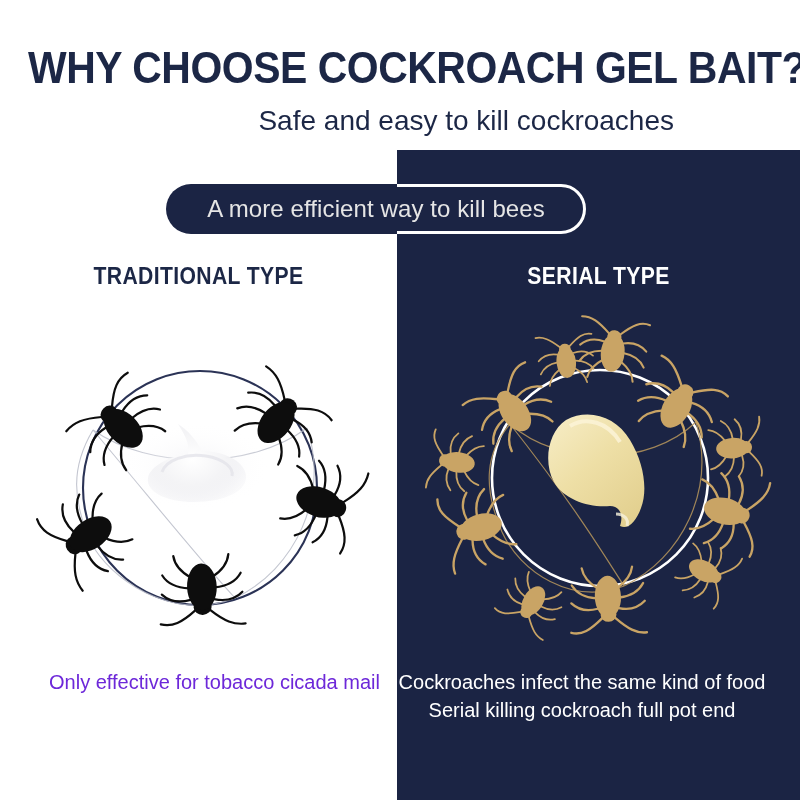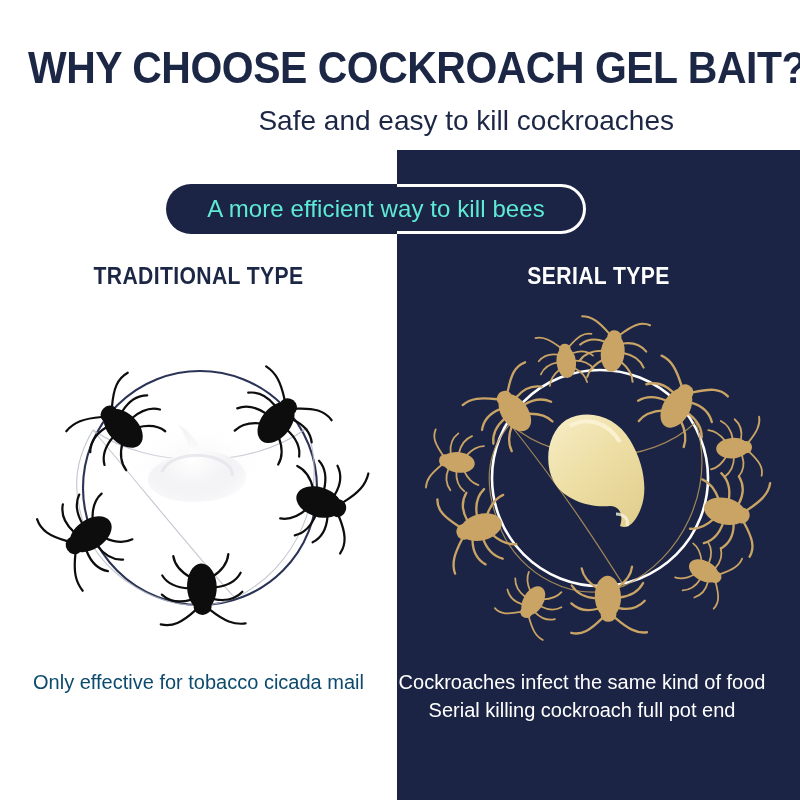--- a/index.html
+++ b/index.html
@@ -37,21 +37,21 @@
     box-sizing:border-box;
     display:flex;align-items:center;justify-content:center;
   }
   .pill-outline{
     position:absolute;left:166px;top:184px;width:420px;height:50px;
     border-radius:26px;border:3px solid #ffffff;box-sizing:border-box;
     clip-path:inset(0 0 0 231px);
     pointer-events:none;
   }
   .pill-text{
-    font-size:24px;color:#5eead4;white-space:nowrap;letter-spacing:0.1px;
+    font-size:24px;color:#e5e5e5;white-space:nowrap;letter-spacing:0.1px;
   }
 
   
   .col-head{
     position:absolute;top:263px;font-size:23px;font-weight:bold;
     letter-spacing:0.4px;white-space:nowrap;
     transform:scaleX(0.92);
   }
   .col-head.left{left:0;width:397px;text-align:center;color:#1c2746;}
   .col-head.right{left:397px;width:403px;text-align:center;color:#ffffff;}
@@ -60,21 +60,21 @@
   .diagram{position:absolute;}
   .diagram.left{left:10px;top:320px;width:380px;height:330px;}
   .diagram.right{left:410px;top:300px;width:380px;height:360px;}
   .diagram svg{display:block;width:100%;height:100%;overflow:visible;}
 
   
   .caption{
     position:absolute;top:668px;font-size:20px;line-height:28px;
     text-align:center;white-space:nowrap;
   }
-  .caption.left{left:0;width:397px;color:#0c4a6e;}
+  .caption.left{left:16px;width:397px;color:#6d28d9;}
   .caption.right{left:397px;width:370px;color:#ffffff;}
   .caption .l2{display:block;}
 </style>
 </head>
 <body>
 
 <div class="poster">
 
   <div class="navy-panel"></div>
 

